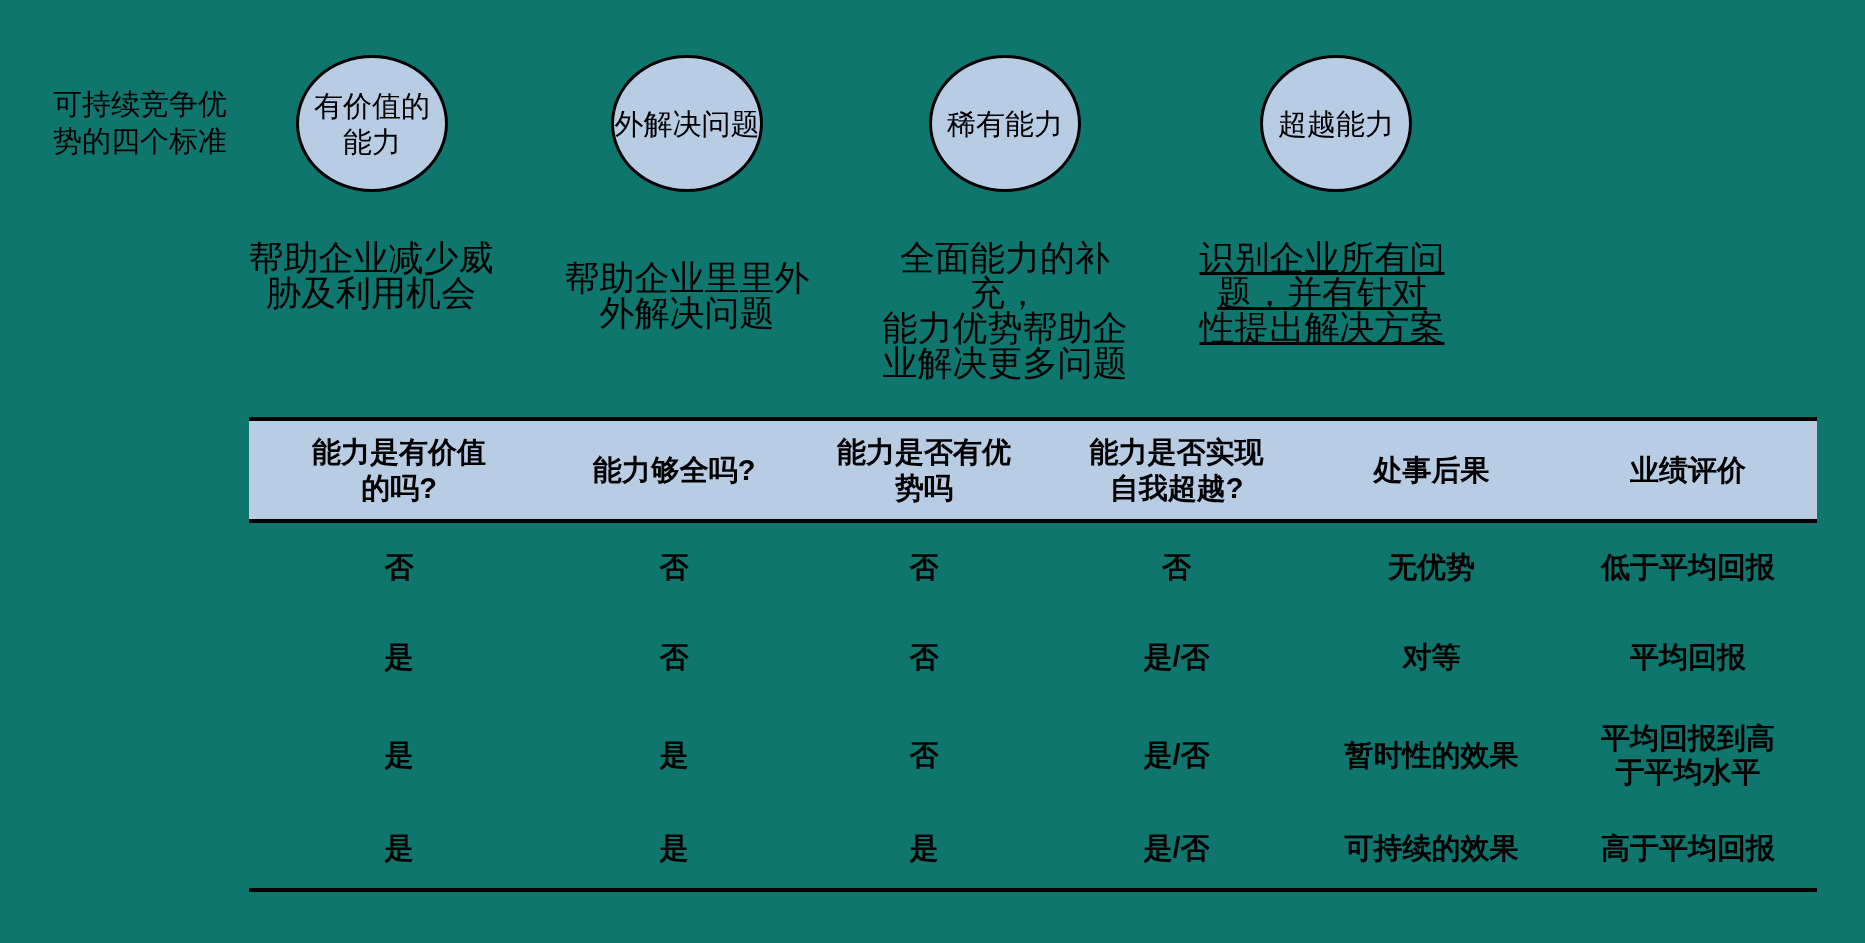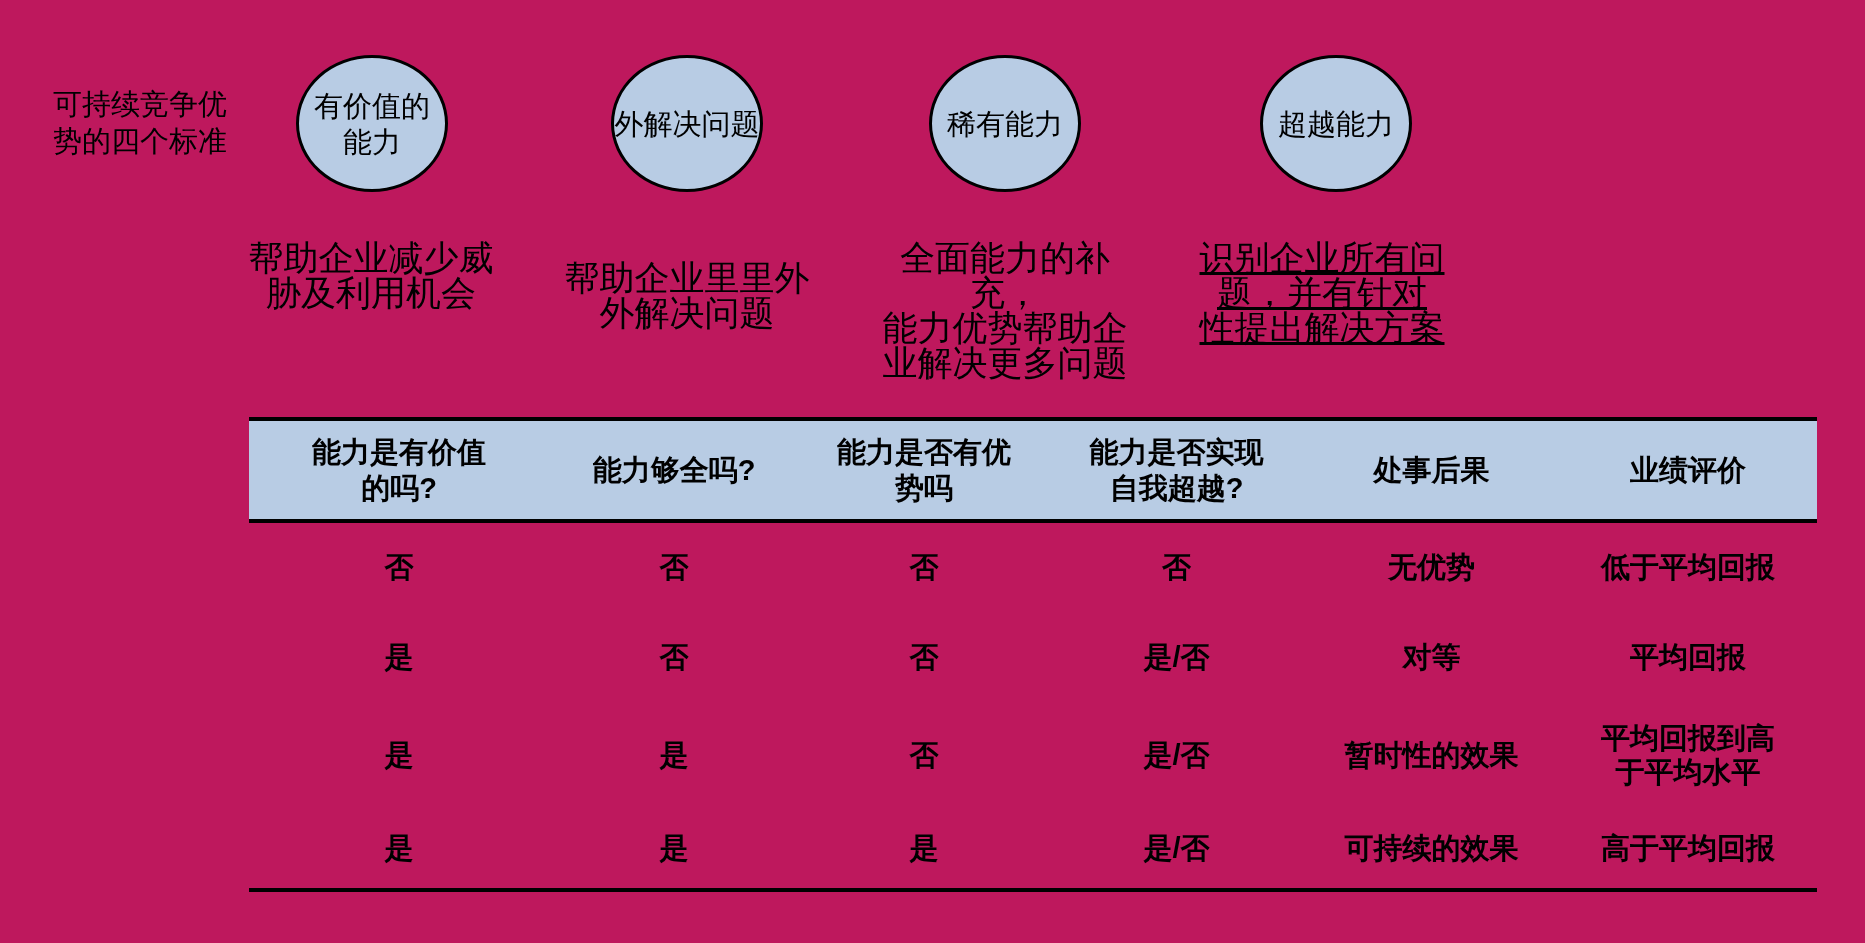--- a/index.html
+++ b/index.html
@@ -4,21 +4,21 @@
 <style>
   :root{
     --circle-fill:#b8cce4;
     --header-fill:#b8cce4;
     --line:#000000;
     --text:#000000;
   }
   *{margin:0;padding:0;box-sizing:border-box;}
   html,body{background:#ffffff;}
   body{font-family:"Liberation Sans","DejaVu Sans",sans-serif;color:var(--text);}
-  .canvas{position:relative;width:1865px;height:943px;background:#be185d;overflow:hidden;}
+  .canvas{position:relative;width:1865px;height:943px;background:#0f766e;overflow:hidden;}
 
   .side-title{
     position:absolute;left:40px;top:86px;width:200px;
     font-size:29px;line-height:37px;text-align:center;white-space:pre-line;
   }
 
   .circle{
     position:absolute;top:55px;width:152px;height:137px;
     background:var(--circle-fill);border:3px solid var(--line);border-radius:50%;
     display:flex;align-items:center;justify-content:center;text-align:center;

